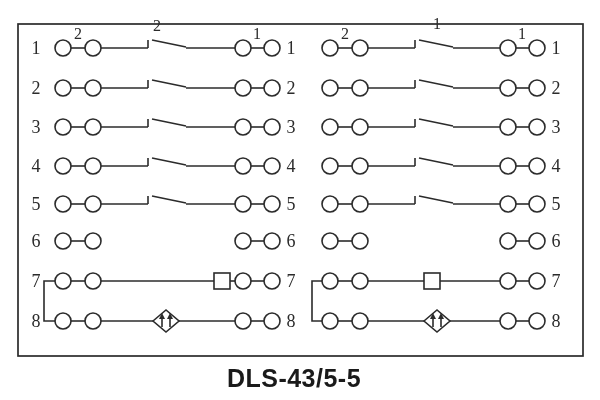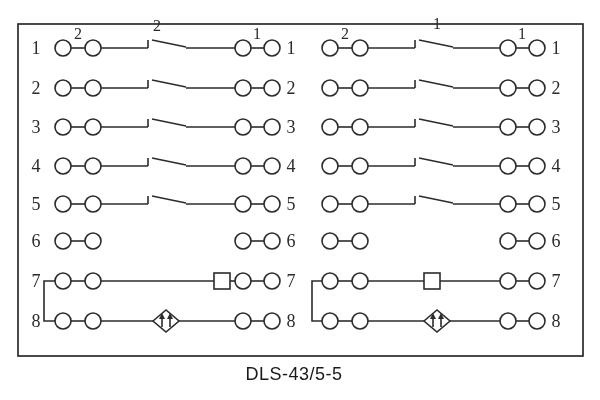--- a/index.html
+++ b/index.html
@@ -12,25 +12,26 @@
     width: 600px;
     height: 400px;
     position: relative;
     background: #ffffff;
     overflow: hidden;
   }
   svg { display: block; }
   .caption {
     width: 588px;
     text-align: center;
-    font-size: 18px;
+    font-size: 25px;
     letter-spacing: 0.5px;
     color: #1a1a1a;
     margin-top: 2px;
     font-family: "Liberation Sans", sans-serif;
+    font-weight: bold;
   }
 </style>
 </head>
 <body>
 
 <div class="page">
   <svg id="diagram" width="600" height="362" viewBox="0 0 600 362">
       <rect x="18" y="24" width="565" height="332" fill="none" stroke="#2b2b2b" stroke-width="1.7"></rect>
       <circle cx="63" cy="48" r="8" fill="#fff" stroke="#2b2b2b" stroke-width="1.6"></circle>
       <circle cx="93" cy="48" r="8" fill="#fff" stroke="#2b2b2b" stroke-width="1.6"></circle>

